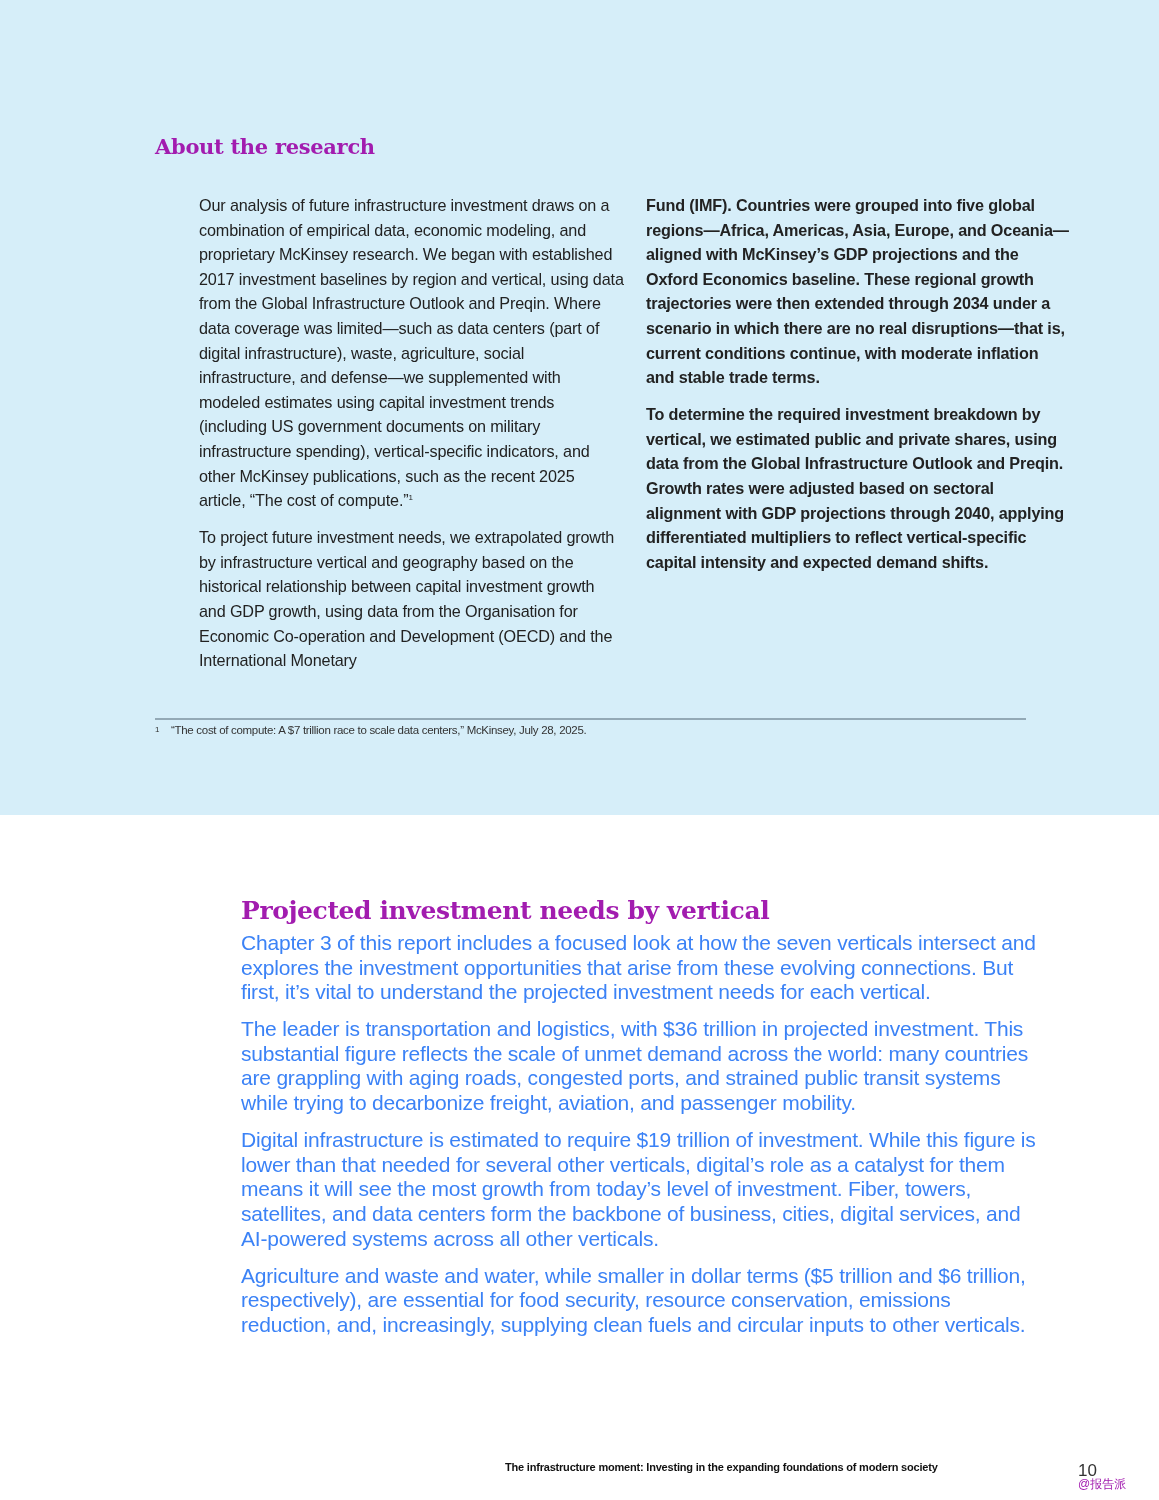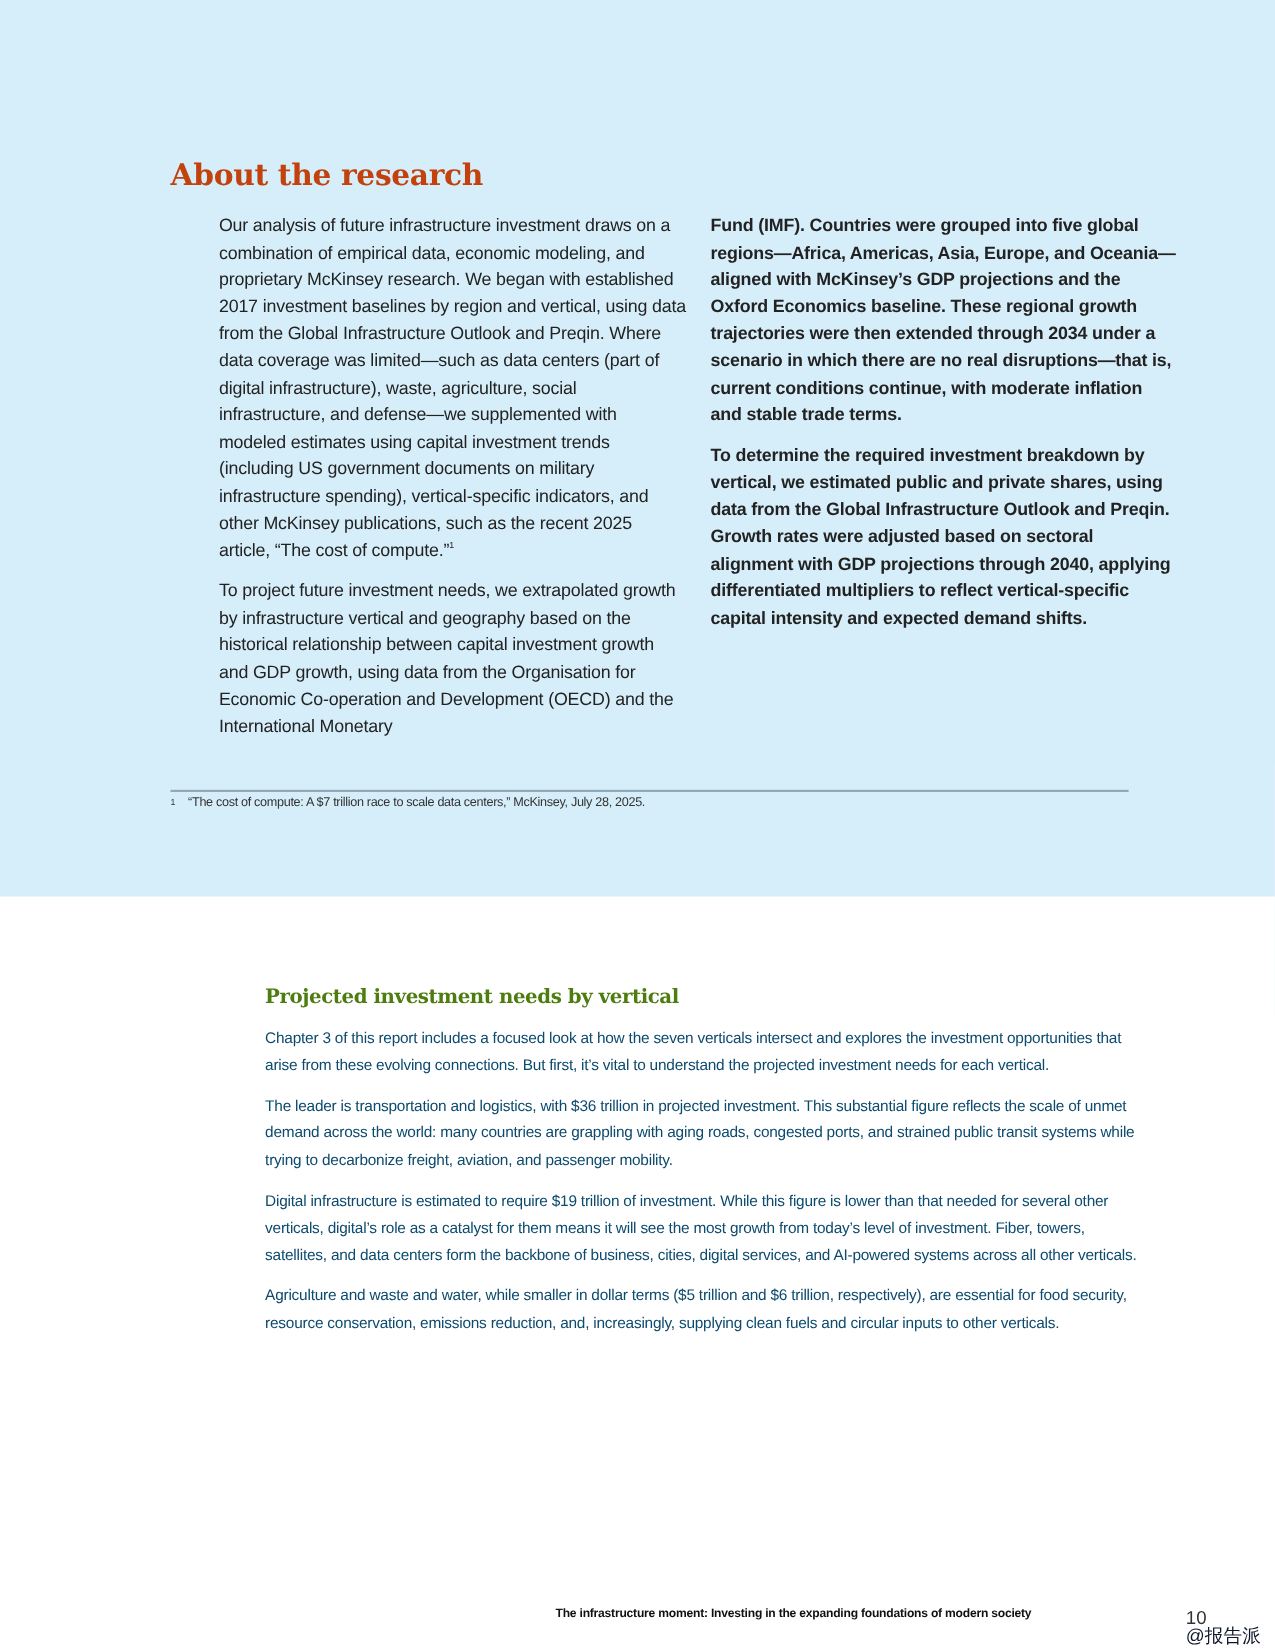--- a/index.html
+++ b/index.html
@@ -14,27 +14,27 @@
     }
     .about-box {
       position: absolute;
       left: 0; top: 0;
       width: 1159px;
       height: 815px;
       background: #d6eef9;
     }
     .about-title {
       position: absolute;
-      left: 155px; top: 144px;
+      left: 155px; top: 134px;
       margin: 0;
       font-family: "DejaVu Serif", serif;
       font-weight: bold;
-      font-size: 27px;
+      font-size: 21px;
       letter-spacing: -0.3px;
-      color: #c2410c;
+      color: #a21caf;
     }
     .col {
       position: absolute;
       top: 193px;
       width: 425px;
       font-size: 16.2px;
       line-height: 24.6px;
       color: #222;
       letter-spacing: -0.15px;
       margin-left: 44px;
@@ -63,53 +63,53 @@
       font-size: 8px;
       vertical-align: top;
       line-height: 12px;
     }
     .section-title {
       position: absolute;
       left: 241px; top: 896px;
       margin: 0;
       font-family: "DejaVu Serif", serif;
       font-weight: bold;
-      font-size: 18px;
+      font-size: 25px;
       letter-spacing: -0.4px;
-      color: #4d7c0f;
+      color: #a21caf;
     }
     .section-body {
       position: absolute;
       left: 241px; top: 931px;
       width: 800px;
-      font-size: 14px;
+      font-size: 21px;
       line-height: 24.6px;
-      color: #0c4a6e;
+      color: #3b82f6;
       letter-spacing: -0.2px;
     }
     .section-body p { margin: 0 0 12.5px 0; }
     .page-footer {
       position: absolute;
       left: 505px; top: 1461px;
       font-size: 11px;
       font-weight: bold;
       color: #111;
       letter-spacing: -0.2px;
     }
     .page-number {
       position: absolute;
       left: 1078px; top: 1461px;
       font-size: 17px;
       color: #333;
     }
     .watermark {
       position: absolute;
       left: 1078px; top: 1476px;
-      font-size: 17px;
-      color: #0f172a;
+      font-size: 12px;
+      color: #a21caf;
     }
   </style>
 </head>
 <body>
 
 <div class="about-box">
   <h2 class="about-title">About the research</h2>
 
   <div class="col col-left">
     <p><span>Our analysis of future infrastructure investment draws on a combination of empirical data, economic modeling, and proprietary McKinsey research. We began with established 2017 investment baselines by region and vertical, using data from the Global Infrastructure Outlook and Preqin. Where data coverage was limited—such as data centers (part of digital infrastructure), waste, agriculture, social infrastructure, and defense—we supplemented with modeled estimates using capital investment trends (including US government documents on military infrastructure spending), vertical-specific indicators, and other McKinsey publications, such as the recent 2025 article, “The cost of compute.”</span><sup class="fn-ref">1</sup></p>

